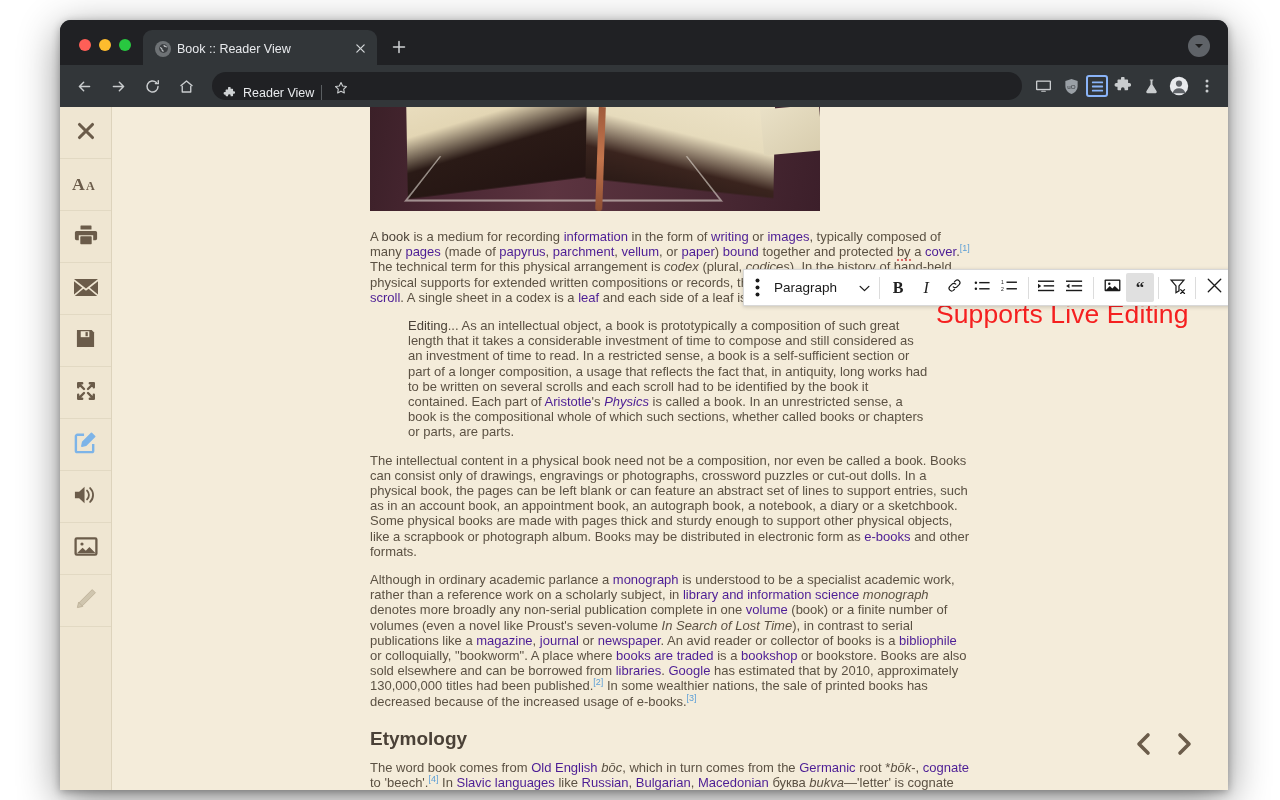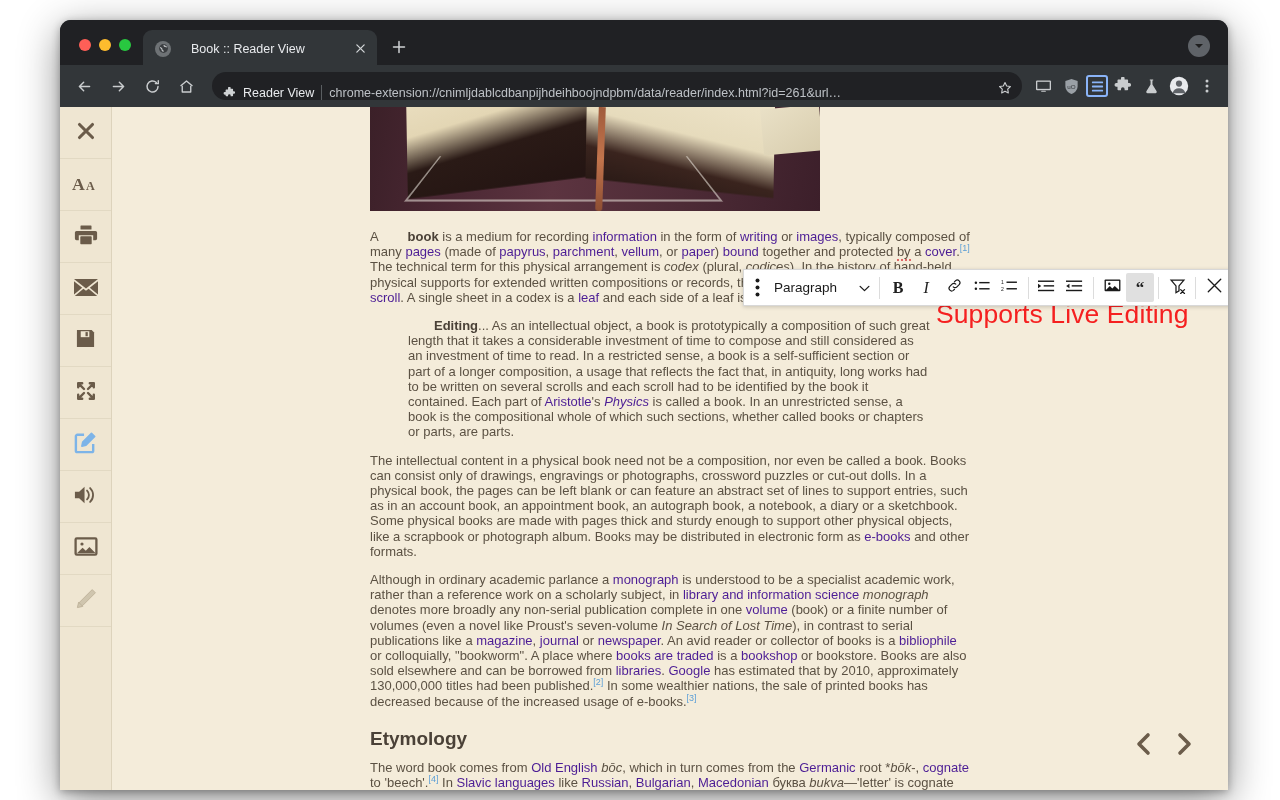--- a/index.html
+++ b/index.html
@@ -39,21 +39,21 @@
   .tl.green { background: #28c840; }
 
   .tab {
     position: relative;
     height: 35px;
     width: 234px;
     background: #323639;
     border-radius: 9px 9px 0 0;
     display: flex; align-items: center;
     padding: 2px 8px 0 12px;
-    gap: 20px;
+    gap: 6px;
   }
   .tab-favicon {
     width: 16px; height: 16px; border-radius: 50%;
     background: #6e7275;
     display: flex; align-items: center; justify-content: center;
     flex: 0 0 auto;
   }
   .tab-favicon svg { display:block; }
   .tab-title {
     color: #e8eaed; font-size: 12.5px;
@@ -214,21 +214,21 @@
   .img-rightpage {
     position:absolute; right: 0; top: 0;
     width: 13%; height: 44%;
     background: linear-gradient(150deg,#e9e0c6,#d8cdae);
     transform: rotate(-5deg);
     z-index: 2;
   }
 
   #article p { margin: 0 0 13px 0; }
   #article a { color: #4c1d95; text-decoration: none; }
-  #article b, #article strong { font-weight: bold; color: #4a4137; margin-left: 26px; }
+  #article b, #article strong { font-weight: normal; color: #4a4137; }
   #article i, #article em { font-style: italic; }
   sup.ref { font-size: 9px; vertical-align: super; color: #5c9fd6; line-height: 0; }
   .spellerr { border-bottom: 2px dotted #e06666; }
 
   #editing-blockquote {
     margin: 0 0 13px 38px;
     width: 522px;
   }
 
   h2#etymology-heading {
@@ -359,21 +359,20 @@
     </div>
 
     <div id="omnibox">
       <span id="ext-badge-icon">
         <svg width="13" height="13" viewBox="0 0 16 16" fill="currentColor">
           <path d="M6.2 1.2a1.6 1.6 0 0 1 3.2 0v.9h2.2c.5 0 .8.3.8.8v2.2h.9a1.6 1.6 0 0 1 0 3.2h-.9v2.2c0 .5-.3.8-.8.8H9.4v-.9a1.6 1.6 0 0 0-3.2 0v.9H4c-.5 0-.8-.3-.8-.8V9.4h-.9a1.6 1.6 0 0 1 0-3.2h.9V4c0-.5.3-.8.8-.8h2.2z"></path>
         </svg>
       </span>
       <span id="omnibox-ext-label">Reader View</span>
       <span id="omnibox-sep"></span>
-      <span id="omnibox-url">chrome-extension://cnimljdablcdbanpijhdeihboojndpbm/data/reader/index.html?id=261&amp;url…</span>
       <span id="bookmark-star">
         <svg width="14" height="14" viewBox="0 0 16 16" fill="none" stroke="currentColor" stroke-width="1.3" stroke-linejoin="round">
           <path d="M8 1.8l1.9 3.9 4.3.6-3.1 3 .7 4.3L8 11.6 4.2 13.6l.7-4.3-3.1-3 4.3-.6z"></path>
         </svg>
       </span>
     </div>
 
     <div class="tb-ext">
       <svg width="17" height="15" viewBox="0 0 18 16" fill="#c9ccce">
         <rect x="1" y="1.5" width="16" height="10.5" rx="1.2"></rect>

